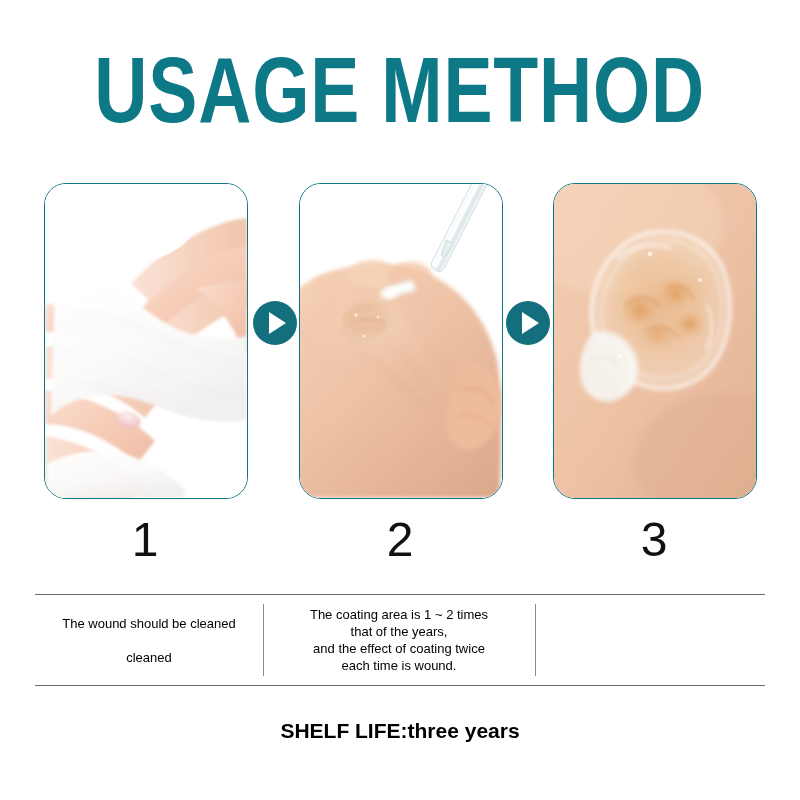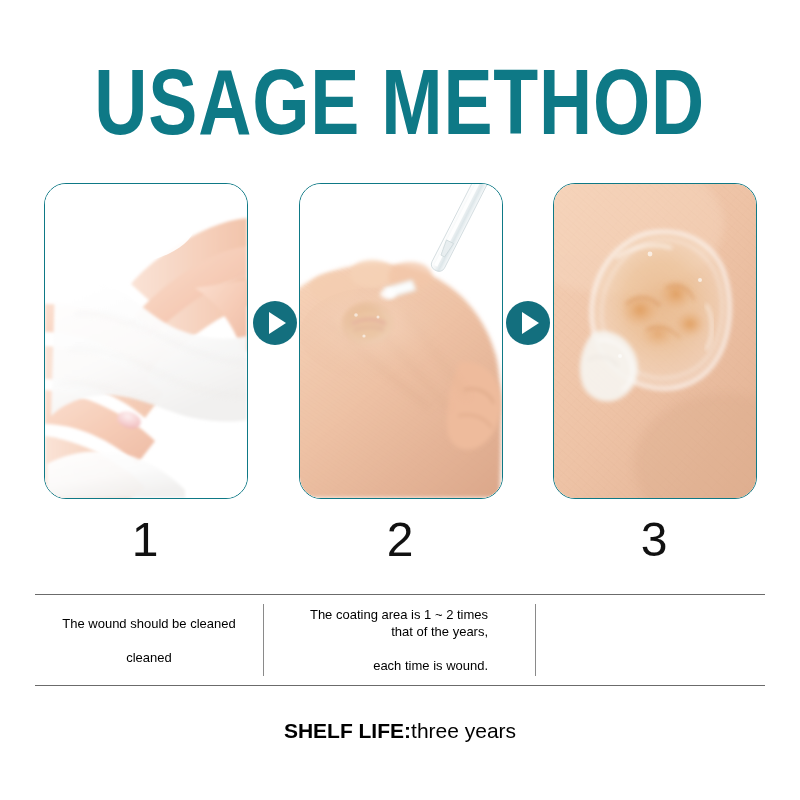--- a/index.html
+++ b/index.html
@@ -16,21 +16,20 @@
     position: relative;
   }
 
   
   .title-wrap {
     position: absolute;
     left: 0;
     top: 44px;
     width: 800px;
     text-align: center;
-    margin-top: 12px;
   }
   .title {
     display: inline-block;
     font-family: "Liberation Sans", sans-serif;
     font-weight: 700;
     font-size: 92px;
     line-height: 92px;
     letter-spacing: 1px;
     color: #0E7986;
     transform: scaleX(0.80);
@@ -134,21 +133,21 @@
     align-items: center;
     justify-content: center;
     text-align: center;
     font-size: 13px;
     line-height: 17px;
     color: #000000;
     padding: 0 6px;
     box-sizing: border-box;
   }
   .cap-1 { width: 228px; justify-content: center; }
-  .cap-2 { width: 272px; text-align: right; }
+  .cap-2 { width: 272px; }
   .cap-3 { width: 230px; }
   .cap-div {
     position: absolute;
     top: 9px;
     bottom: 9px;
     width: 1.2px;
     background: #8a8a8a;
   }
   .cap-div-1 { left: 228px; }
   .cap-div-2 { left: 500px; }
@@ -159,21 +158,21 @@
     position: absolute;
     left: 0;
     top: 718px;
     width: 800px;
     text-align: center;
     font-size: 21px;
     line-height: 26px;
     color: #000000;
   }
   .shelf b { font-weight: 700; }
-  .shelf span.reg { font-weight: 400; }
+  .shelf span.reg { font-weight: 700; }
 </style>
 </head>
 <body>
 
 <div class="title-wrap">
   <div class="title">USAGE METHOD</div>
 </div>
 
 <div class="steps">
 
@@ -425,21 +424,21 @@
       <p>
         <span>The wound should be cleaned</span><br>
         <br>
         <span>cleaned</span>
       </p>
     </div>
     <div class="cap cap-2">
       <p>
         <span>The coating area is 1 ~ 2 times</span><br>
         <span>that of the years,</span><br>
-        <br>
+        <span>and the effect of coating twice</span><br>
         <span>each time is wound.</span>
       </p>
     </div>
   </div>
   <div class="cap-div cap-div-1"></div>
   <div class="cap-div cap-div-2"></div>
 </div>
 
 <div class="shelf">
   <b>SHELF LIFE:</b><span class="reg">three years</span>

